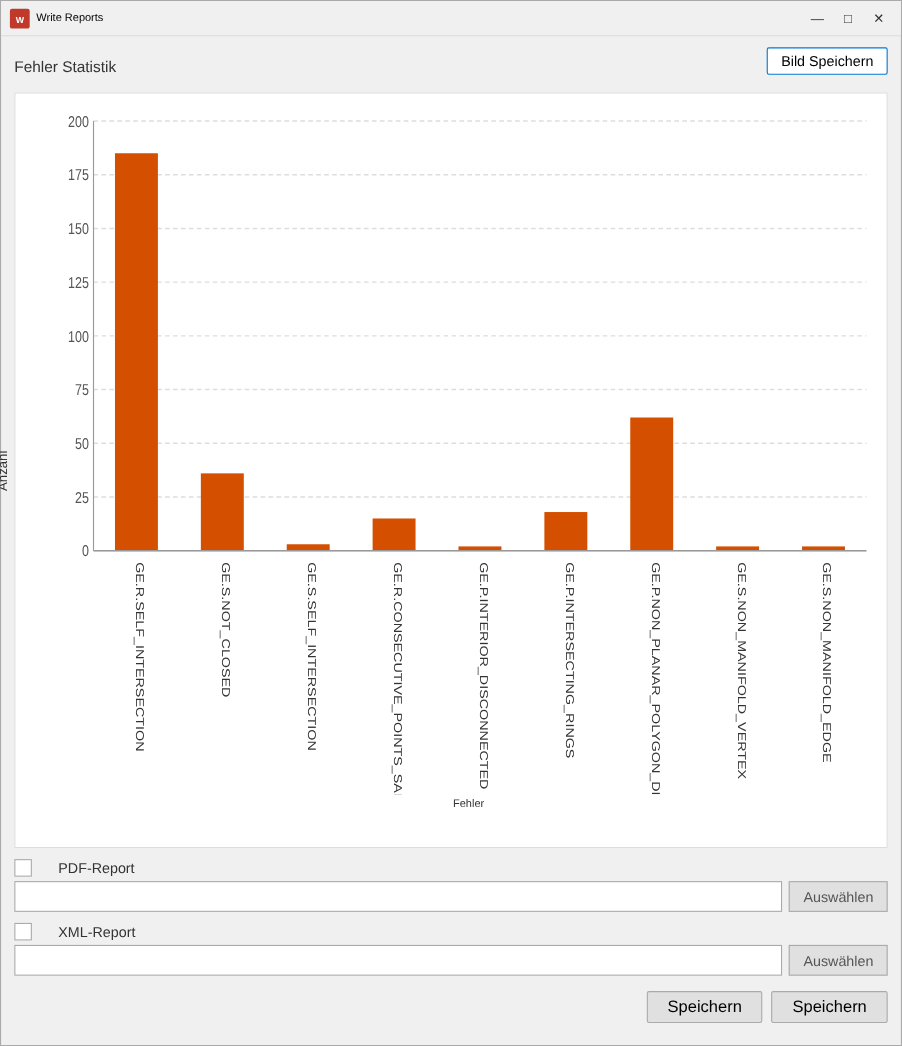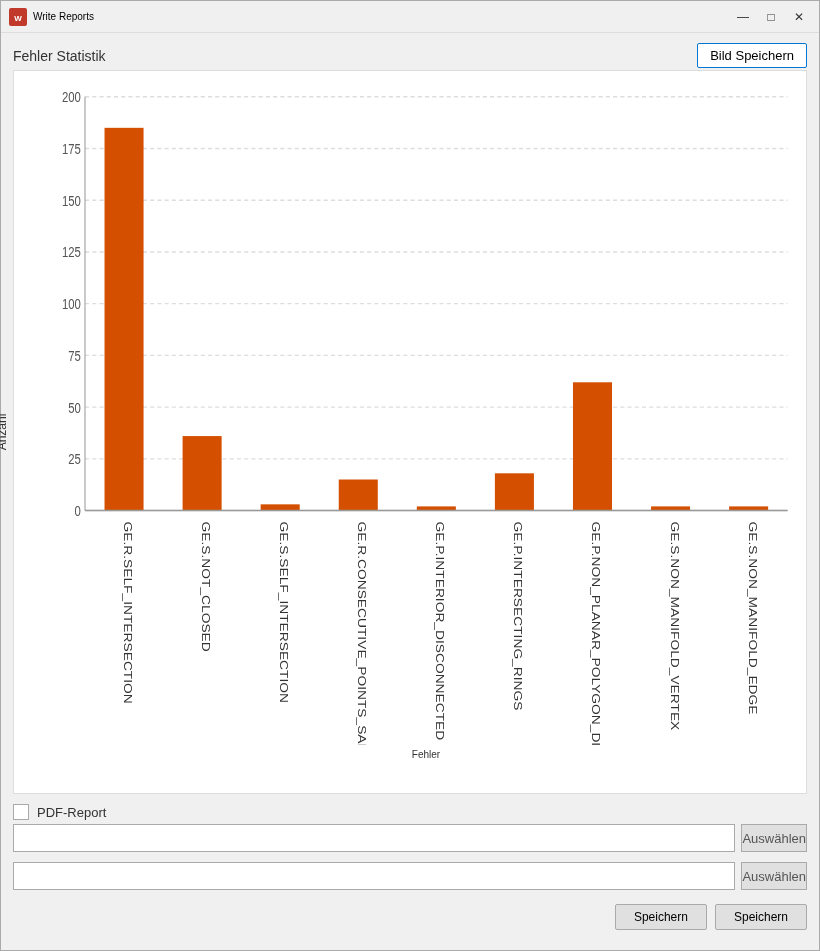--- a/index.html
+++ b/index.html
@@ -67,23 +67,23 @@
 
     .content {
       flex: 1;
       padding: 10px 12px;
       display: flex;
       flex-direction: column;
     }
 
     .header-row {
       display: flex;
-      align-items: center;
+      align-items: flex-end;
       justify-content: space-between;
-      margin-bottom: 2px;
+      margin-bottom: 16px;
     }
 
     .fehler-statistik-label {
       font-size: 14px;
       color: #333;
     }
 
     .bild-speichern-btn {
       padding: 4px 12px;
       border: 1.5px solid #0078d4;
@@ -142,21 +142,21 @@
 
     .report-row {
       display: flex;
       flex-direction: column;
       gap: 4px;
     }
 
     .report-header {
       display: flex;
       align-items: center;
-      gap: 8px;
+      gap: 24px;
     }
 
     .checkbox {
       width: 16px;
       height: 16px;
       border: 1px solid #aaa;
       background: white;
       flex-shrink: 0;
     }
 
@@ -174,21 +174,21 @@
     .report-input {
       flex: 1;
       height: 28px;
       border: 1px solid #aaa;
       background: white;
       padding: 2px 4px;
       font-size: 13px;
     }
 
     .auswahlen-btn {
-      padding: 4px 0;
+      padding: 4px 12px;
       border: 1px solid #aaa;
       background: #e0e0e0;
       color: #555;
       cursor: pointer;
       font-size: 13px;
       white-space: nowrap;
       height: 28px;
     }
 
     .action-row {
@@ -197,21 +197,21 @@
       gap: 8px;
       padding-top: 4px;
     }
 
     .action-btn {
       padding: 5px 18px;
       border: 1px solid #aaa;
       background: #e0e0e0;
       color: #000;
       cursor: pointer;
-      font-size: 12px;
+      font-size: 15px;
       border-radius: 2px;
     }
   </style>
 </head>
 <body>
 
 <div class="window">
 
   <div class="title-bar">
     <div class="title-bar-icon">
@@ -289,20 +289,24 @@
           <div class="checkbox"></div>
           <span class="report-label">PDF-Report</span>
         </div>
         <div class="report-input-row">
           <input type="text" class="report-input" style="">
           <button class="auswahlen-btn">Auswählen</button>
         </div>
       </div>
 
       <div class="report-row">
+        <div class="report-header">
+          <div class="checkbox"></div>
+          <span class="report-label">XML-Report</span>
+        </div>
         <div class="report-input-row">
           <input type="text" class="report-input" style="">
           <button class="auswahlen-btn">Auswählen</button>
         </div>
       </div>
 
       <div class="action-row">
         <button class="action-btn">Speichern</button>
         <button class="action-btn">Speichern</button>
       </div>

